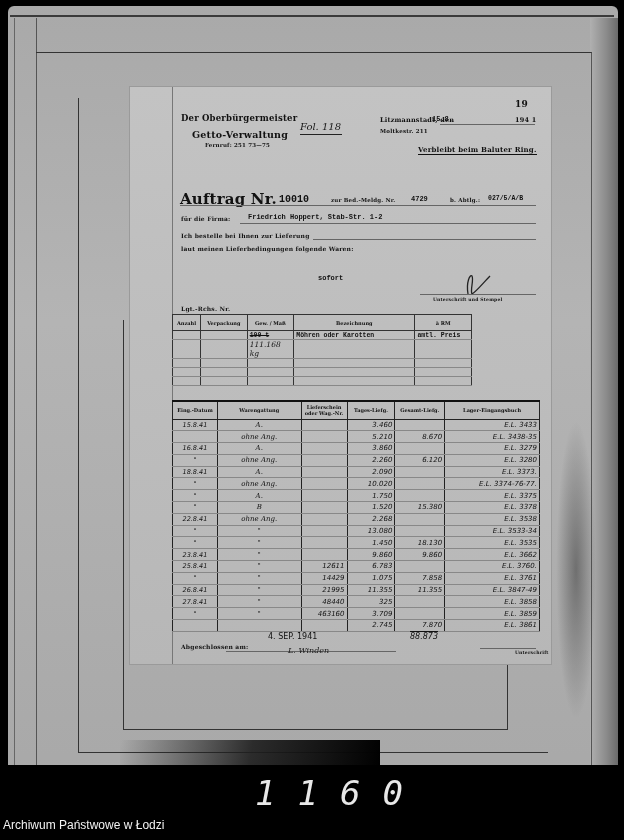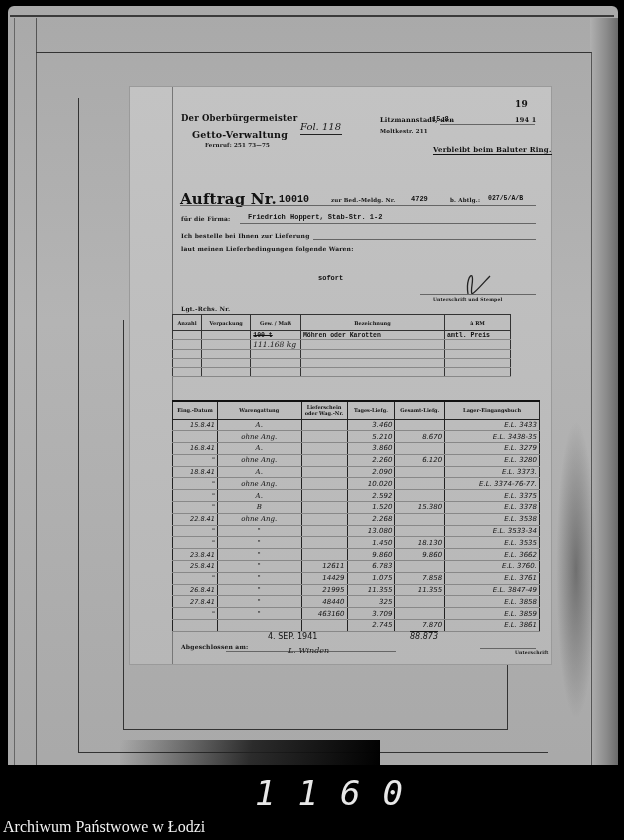--- a/index.html
+++ b/index.html
@@ -62,47 +62,47 @@
   .t-firm-l { left: 181px; top: 215px; font-size: 6px; }
   .t-firm-v { left: 248px; top: 213px; font-size: 7px; }
   .t-order-l { left: 181px; top: 232px; font-size: 6px; }
   .t-order-v { left: 318px; top: 230px; font-size: 7px; margin-top: 44px; }
   .t-terms { left: 181px; top: 245px; font-size: 6px; }
   .t-sig-label { left: 433px; top: 297px; font-size: 4.5px; }
   .t-lgt { left: 181px; top: 305px; font-size: 6px; }
 
   
   .tbl { position: absolute; border-collapse: collapse; }
-  .upper { left: 172px; top: 314px; width: 339px; }
+  .upper { left: 172px; top: 314px; width: 300px; }
   .upper td, .upper th { border: 1px solid #333; height: 9px; font-size: 5.5px; padding: 0 2px; }
   .upper th { height: 16px; font-weight: bold; font-size: 5px; text-align: center; }
   .upper .rowline td { border-top: 1px solid #888; border-bottom: 1px solid #888; }
 
   
   .lower { left: 172px; top: 400px; width: 368px; }
   .lower th { border: 1px solid #222; border-top: 2px solid #111; height: 18px; font-size: 5px;
     font-weight: bold; text-align: center; line-height: 6px; padding: 0 1px; }
   .lower td { border-left: 1px solid #222; border-right: 1px solid #222; border-bottom: 1px solid #888;
     height: 11.8px; font-size: 7px; padding: 0 2px; white-space: nowrap; overflow: hidden; }
-  .lower td.c-date { text-align: right; font-family: "DejaVu Sans", sans-serif; font-style: italic; font-size: 6.5px; }
+  .lower td.c-date { text-align: center; font-family: "DejaVu Sans", sans-serif; font-style: italic; font-size: 6.5px; }
   .lower td.c-goods { text-align: center; font-style: italic; }
   .lower td.c-num { text-align: right; font-family: "DejaVu Sans", sans-serif; font-style: italic; font-size: 7px; }
   .lower td.c-book { text-align: right; font-family: "DejaVu Sans", sans-serif; font-style: italic; font-size: 7px; }
 
   .t-closed-l { left: 181px; top: 643px; font-size: 6px; }
   .t-closed-stamp { left: 268px; top: 632px; font-size: 8px; font-family: "DejaVu Sans", sans-serif; }
   .t-closed-sign { left: 288px; top: 646px; font-size: 8px; }
   .t-sig2 { left: 515px; top: 650px; font-size: 4.5px; }
   .t-total { left: 410px; top: 631px; font-size: 8px; font-family: "DejaVu Sans", sans-serif; font-style: italic; text-align: right; }
 
   
   .frame-number { position: absolute; left: 255px; top: 773px; font-family: "DejaVu Sans Mono", monospace;
     color: #e8e8e8; font-size: 34px; letter-spacing: 22px; font-style: italic; font-weight: 300; }
-  .archive-name { position: absolute; left: 3px; top: 818px; font-family: Liberation Serif, serif;
-    color: #f2f2f2; font-size: 16px; }
+  .archive-name { position: absolute; left: 3px; top: 818px; font-family: Liberation Sans, sans-serif;
+    color: #f2f2f2; font-size: 12px; }
 </style>
 </head>
 <body>
 
 <div class="scan">
   <div class="folder-outer"></div>
   <div class="folder-top-line"></div>
   <div class="folder-left-line2"></div>
   <div class="folder-left-line"></div>
   <div class="folder-right-shadow"></div>
@@ -120,21 +120,21 @@
   <div class="abs frak t-dept">Getto-Verwaltung</div>
   <div class="abs frak t-phone">Fernruf: 251 73—75</div>
   <div class="abs hand t-folio">Fol. 118</div>
   <div class="dotline" style="left:300px;top:134px;width:42px;background:#222;"></div>
   <div class="abs frak t-pagenum">19</div>
   <div class="abs frak t-place">Litzmannstadt, den</div>
   <div class="abs mono t-date">15.8.</div>
   <div class="dotline" style="left:440px;top:124px;width:95px;"></div>
   <div class="abs frak t-year">194 1</div>
   <div class="abs frak t-street">Moltkestr. 211</div>
-  <div class="abs frak t-remains" style="border-bottom:1px solid #111;margin-left:15px;">Verbleibt beim Baluter Ring.</div>
+  <div class="abs frak t-remains" style="border-bottom:1px solid #111;">Verbleibt beim Baluter Ring.</div>
 
   <div class="abs frak t-order">Auftrag Nr.</div>
   <div class="abs mono t-ordernum">10010</div>
   <div class="abs frak t-ref">zur Bed.-Meldg. Nr.</div>
   <div class="abs mono t-refnum">4729</div>
   <div class="abs frak t-dept2">b. Abtlg.:</div>
   <div class="abs mono t-dept2v">027/5/A/B</div>
   <div class="dotline" style="left:180px;top:205px;width:356px;"></div>
 
   <div class="abs frak t-firm-l">für die Firma:</div>
@@ -276,21 +276,21 @@
           <td class="c-goods">ohne Ang.</td>
           <td class="c-num"></td>
           <td class="c-num">10.020</td>
           <td class="c-num"></td>
           <td class="c-book">E.L. 3374-76-77.</td>
         </tr>
         <tr>
           <td class="c-date">"</td>
           <td class="c-goods">A.</td>
           <td class="c-num"></td>
-          <td class="c-num">2.592</td>
+          <td class="c-num">1.750</td>
           <td class="c-num"></td>
           <td class="c-book">E.L. 3375</td>
         </tr>
         <tr>
           <td class="c-date">"</td>
           <td class="c-goods">B</td>
           <td class="c-num"></td>
           <td class="c-num">1.520</td>
           <td class="c-num">15.380</td>
           <td class="c-book">E.L. 3378</td>

